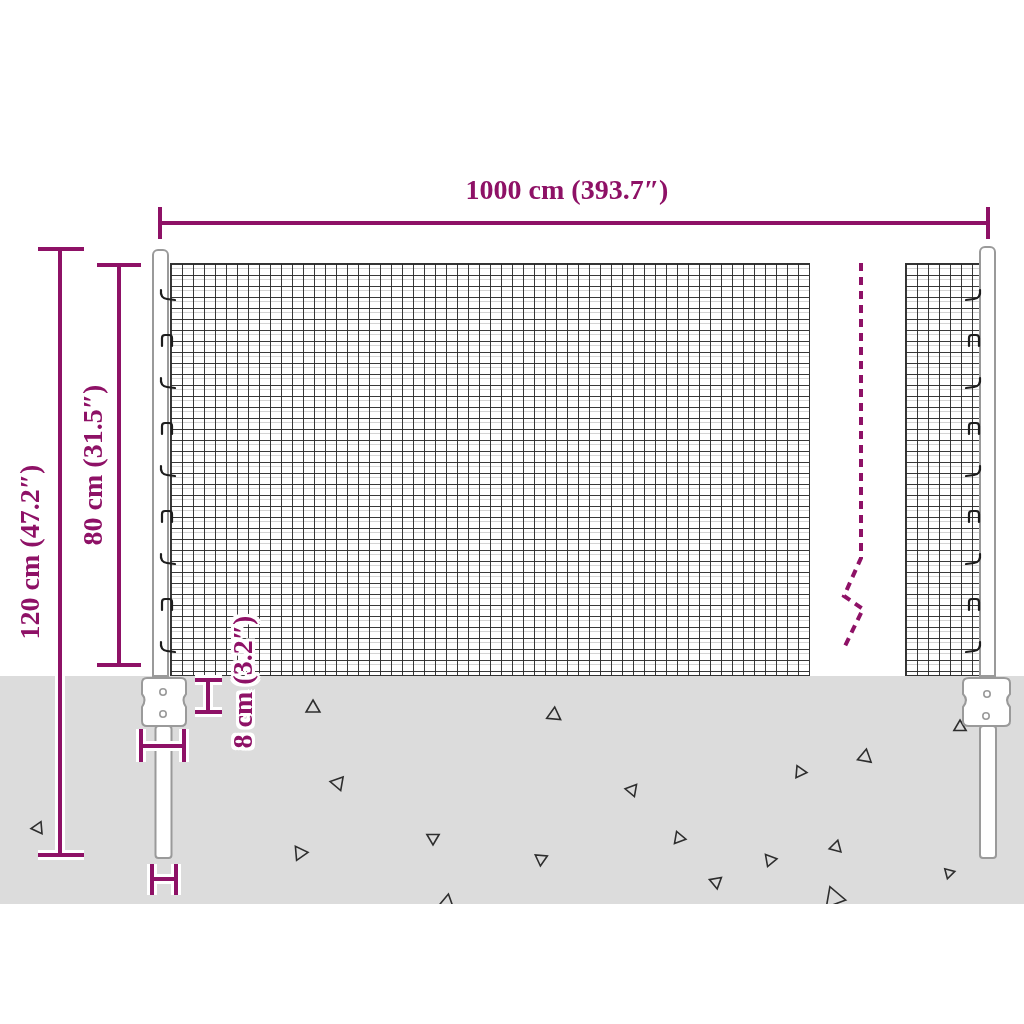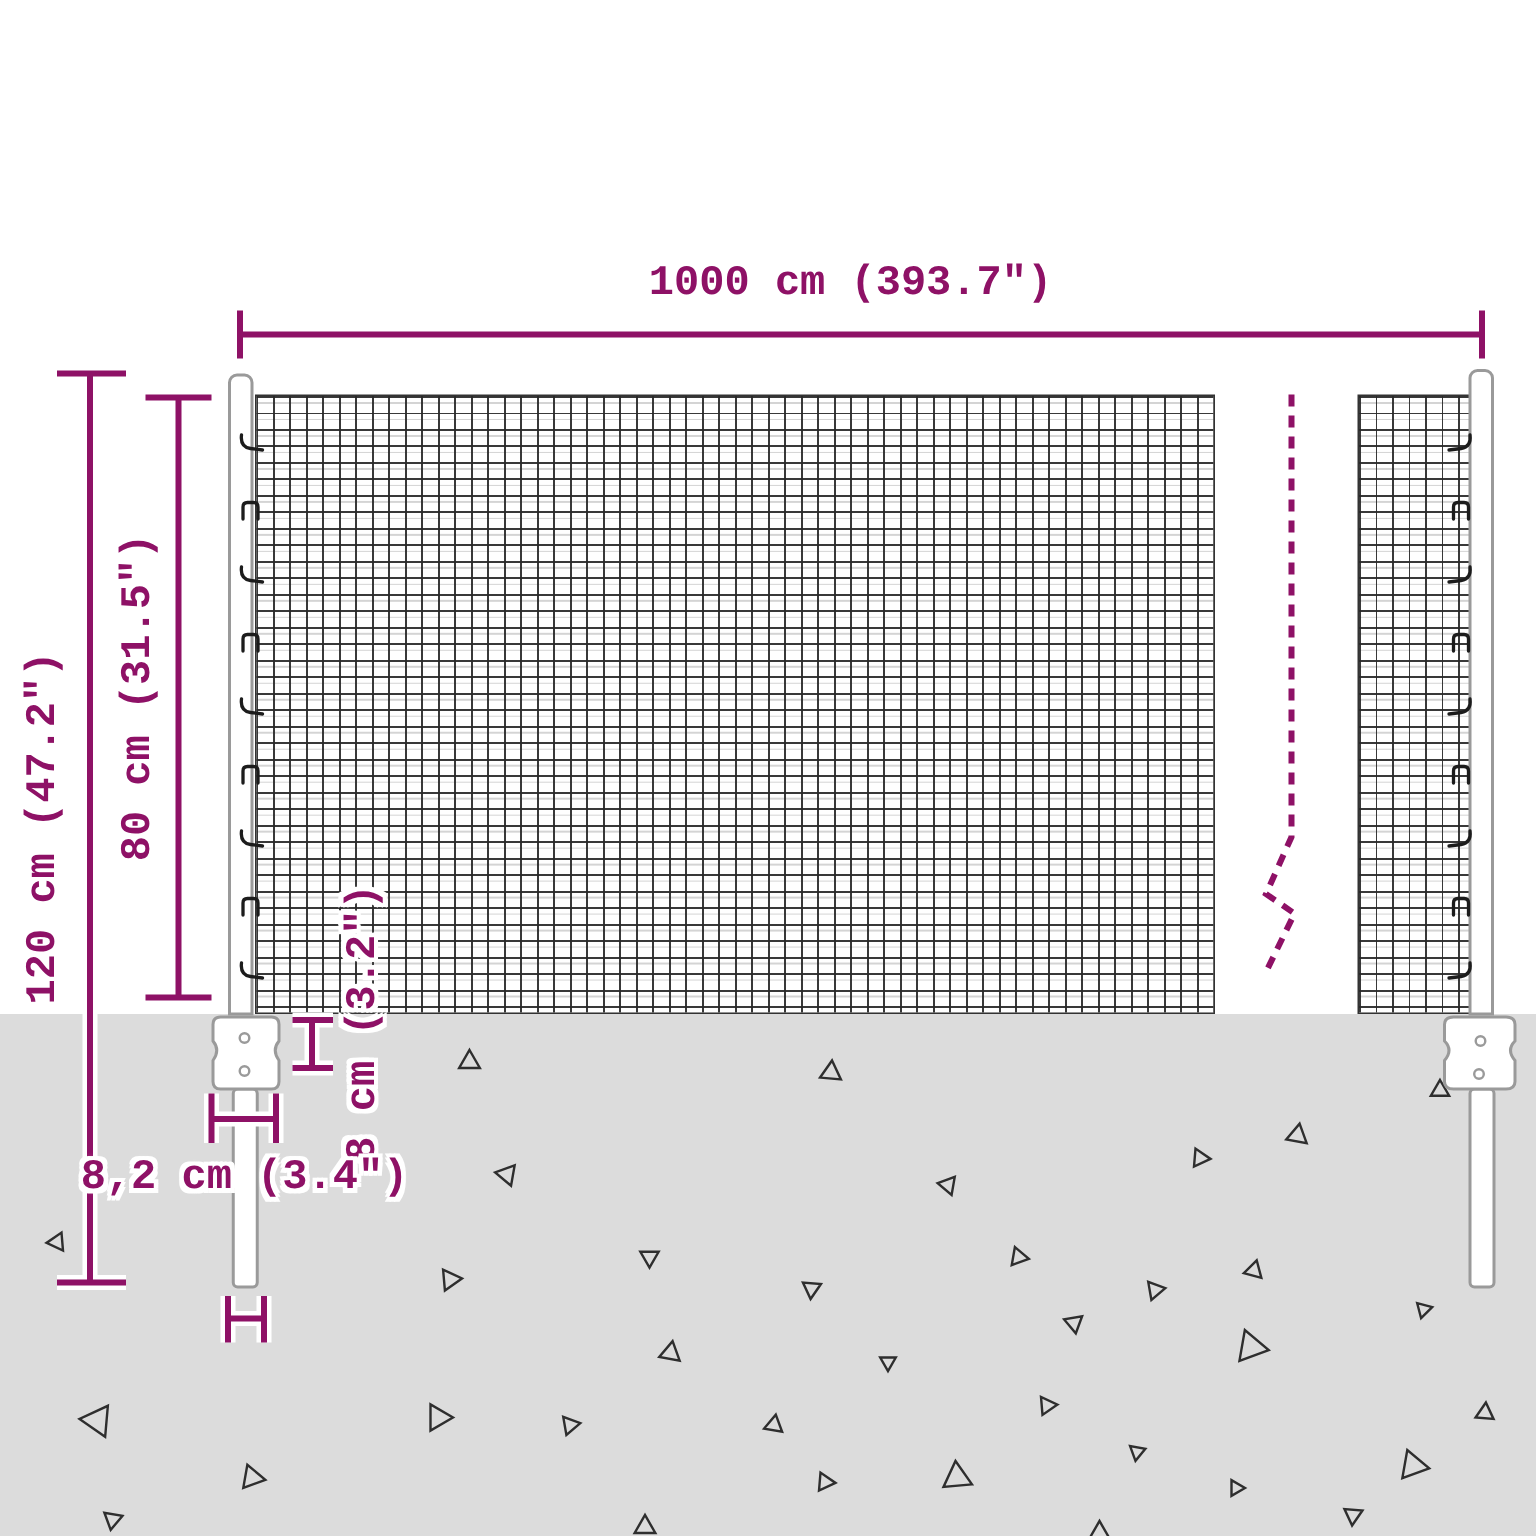--- a/index.html
+++ b/index.html
@@ -1,19 +1,19 @@
 <!DOCTYPE html>
 <html style="--accent: #8e1166; --ground: #dcdcdc; --outline: #9a9a9a; --triangle: #2e2e2e;"><head>
 <meta charset="utf-8">
 <title>Diagram</title>
 <style>
   html,body{margin:0;padding:0;background:#ffffff;}
   .canvas{
-    position:relative;width:1024px;height:1024px;background:#ffffff;overflow:hidden;
-    font-family:Liberation Mono, monospace;
+    position:relative;width:1024px;height:904px;background:#ffffff;overflow:hidden;
+    font-family:Liberation Serif, serif;
   }
   .ground{position:absolute;left:0;top:676px;width:1024px;height:348px;background:var(--ground,#dcdcdc);z-index:1;}
   svg.layer{position:absolute;left:0;top:0;width:1024px;height:1024px;pointer-events:none;}
   .z2{z-index:2;} .z3{z-index:3;} .z4{z-index:4;}
   .mesh{
     position:absolute;top:263px;height:413px;z-index:2;box-sizing:border-box;
     border:1.5px solid #333333;
     background-image:
       repeating-linear-gradient(to right, rgba(40,40,40,.92) 0 1.3px, transparent 1.3px 11px),
       repeating-linear-gradient(to bottom, rgba(40,40,40,.92) 0 1.3px, transparent 1.3px 11px),
@@ -154,15 +154,14 @@
     </g>
     <g>
       <path class="dash" d="M861,263 V558 L844,596 L863,609 L844,648"></path>
     </g>
   </svg>
 
   <div class="label h" style="left:567px;top:190px;">1000 cm (393.7″)</div>
   <div class="label v" style="left:30px;top:552px;">120 cm (47.2″)</div>
   <div class="label v" style="left:93px;top:465px;">80 cm (31.5″)</div>
   <div class="label v" style="left:243px;top:682px;">8 cm (3.2″)</div>
-  <div class="label h" style="left:163px;top:786px;">8,2 cm (3.4″)</div>
 
 </div>
 
 </body></html>

